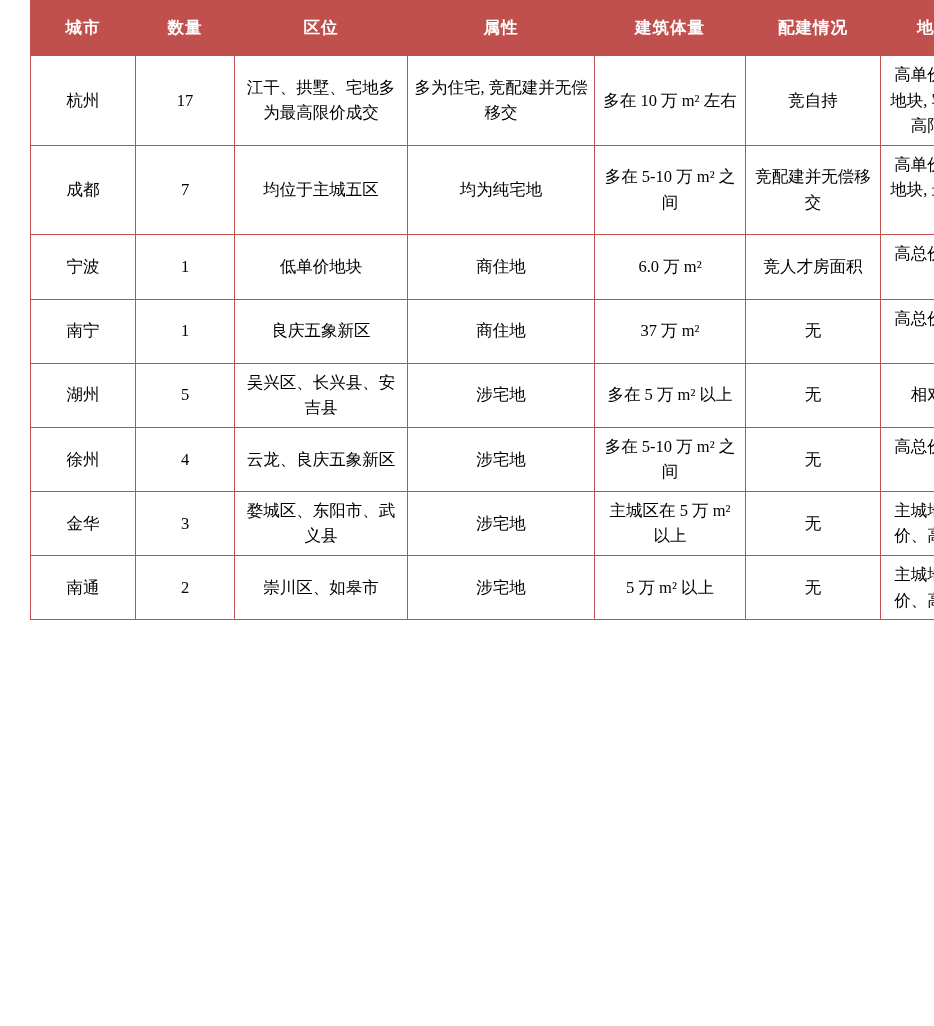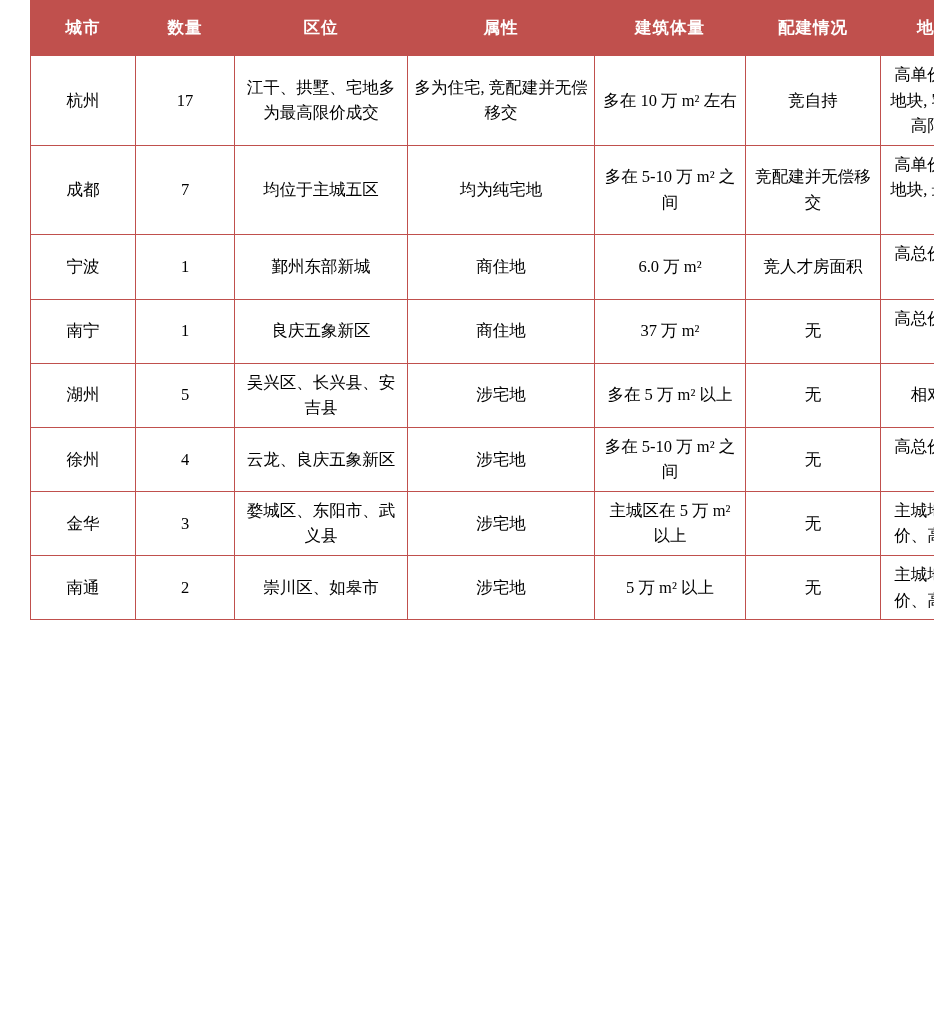--- a/index.html
+++ b/index.html
@@ -87,21 +87,21 @@
         <td>7</td>
         <td>均位于主城五区</td>
         <td>均为纯宅地</td>
         <td>多在 5-10 万 m² 之间</td>
         <td>竞配建并无偿移交</td>
         <td>高单价、高总价地块, 最高限价成交</td>
       </tr>
       <tr>
         <td>宁波</td>
         <td>1</td>
-        <td>鄞州东部新城</td>
+        <td>低单价地块</td>
         <td>商住地</td>
         <td>6.0 万 m²</td>
         <td>竞人才房面积</td>
         <td>高总价、高单价地块</td>
       </tr>
       <tr>
         <td>南宁</td>
         <td>1</td>
         <td>良庆五象新区</td>
         <td>商住地</td>

